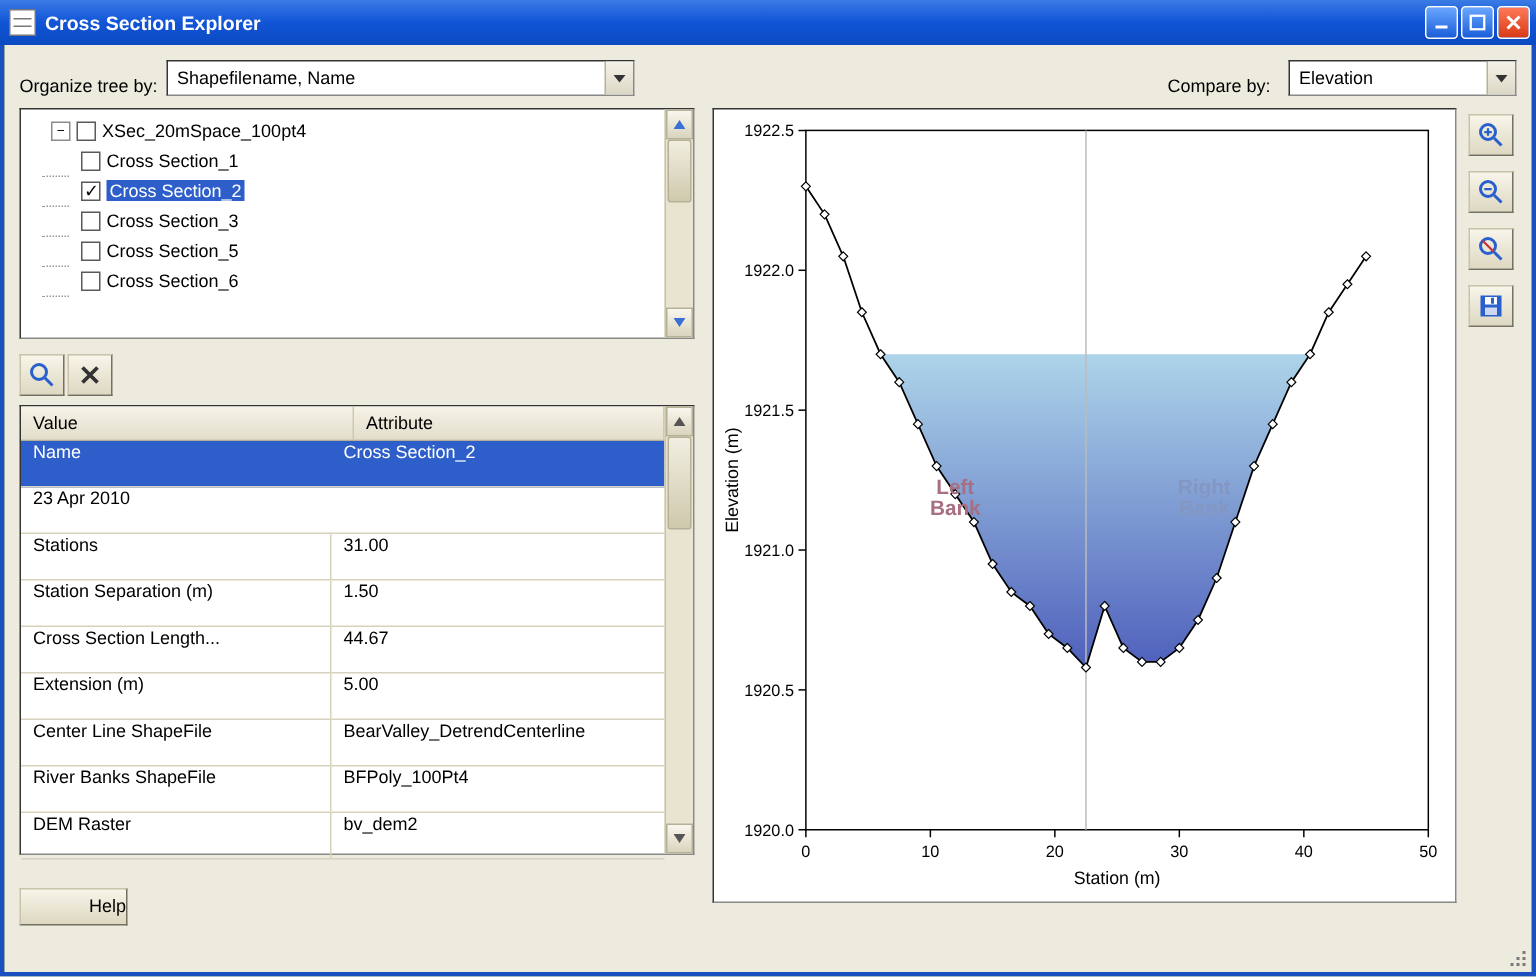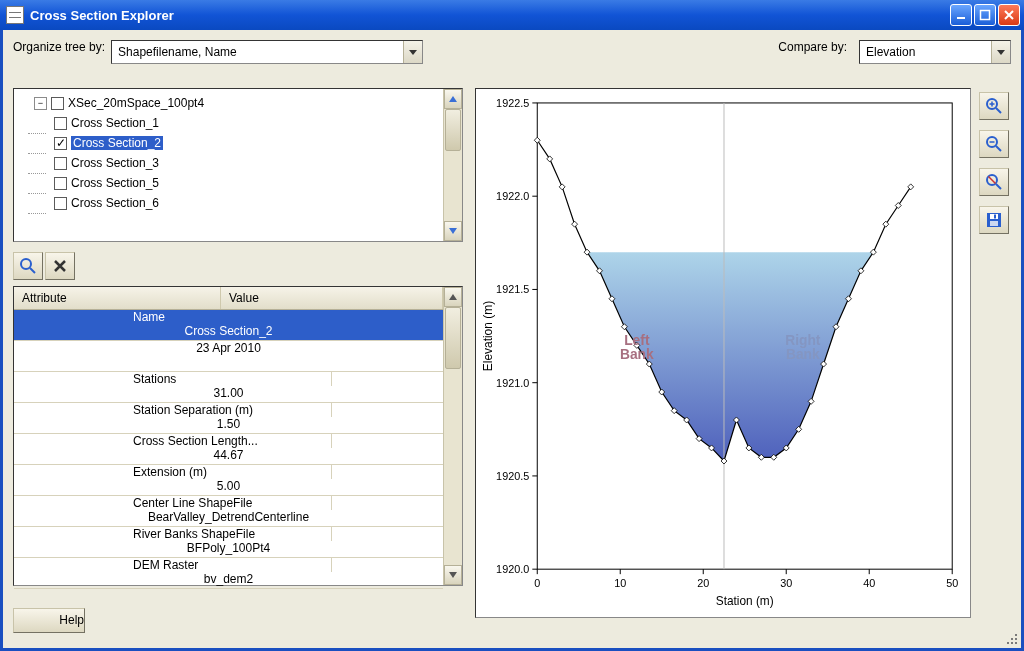--- a/index.html
+++ b/index.html
@@ -61,22 +61,22 @@
   .client {
     position: absolute;
     left: 3px; right: 3px; top: 30px; bottom: 3px;
     background: #edebde;
     padding: 10px;
     box-sizing: border-box;
   }
 
   .toprow {
     display: flex;
-    align-items: flex-start;
-    margin-bottom: 24px;
+    align-items: flex-end;
+    margin-bottom: 8px;
   }
   .toprow .lbl { margin-right: 6px; }
   .combo {
     display: flex;
     align-items: center;
     background: #fff;
     border: 1px inset #888;
     height: 22px;
   }
   .combo .combo-text { flex: 1; padding: 0 6px; }
@@ -215,22 +215,20 @@
     border-bottom: 1px solid #b5b097;
   }
   .attrhead .hcell {
     padding: 4px 8px;
     border-right: 1px solid #cfc9ad;
   }
   .attrrow {
     display: flex;
     border-bottom: 1px solid #d7d2bb;
     height: 30px;
-    align-items: center;
-    flex-direction: column;
   }
   .attrrow .acell {
     padding: 0 8px;
     overflow: hidden;
     white-space: nowrap;
     text-overflow: ellipsis;
   }
   .col-attr { width: 190px; border-right: 1px solid #d7d2bb; }
   .col-val  { flex: 1; }
   .attrrow.selected { background: #2d5ec9; color: #fff; }
@@ -387,22 +385,22 @@
           <div class="tbtn">
             <svg width="16" height="16" viewBox="0 0 16 16">
               <path d="M3 3 L13 13 M13 3 L3 13" stroke="#333" stroke-width="2.5"></path>
             </svg>
           </div>
         </div>
 
         <div class="attrbox">
           <div class="attrtable">
             <div class="attrhead">
+              <div class="hcell col-val">Value</div>
               <div class="hcell col-attr">Attribute</div>
-              <div class="hcell col-val">Value</div>
             </div>
             <div id="attr-body">
                 <div class="attrrow selected">
                   <div class="acell col-attr">Name</div>
                   <div class="acell col-val">Cross Section_2</div>
                 </div>
                 <div class="attrrow">
                   <div class="acell col-val">23 Apr 2010</div>
                 </div>
                 <div class="attrrow">

